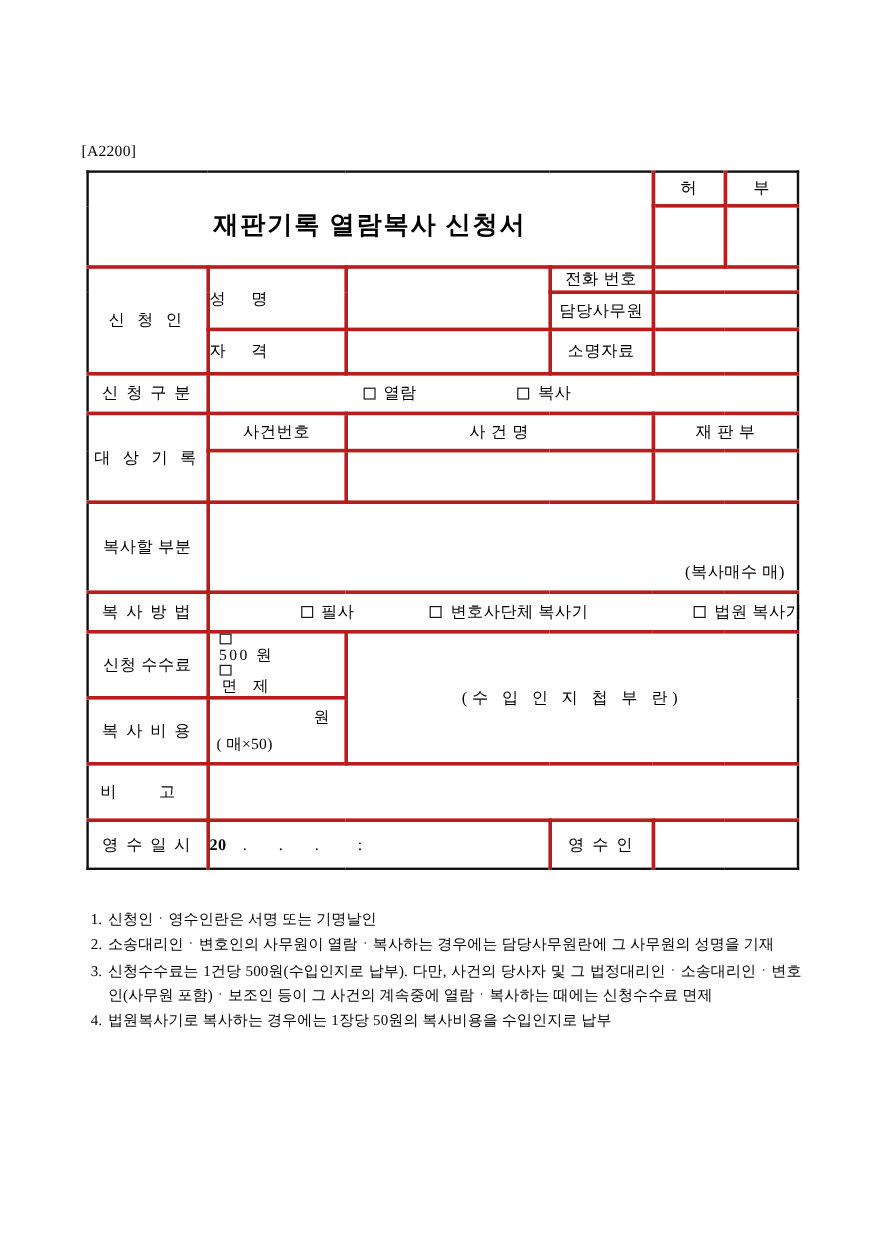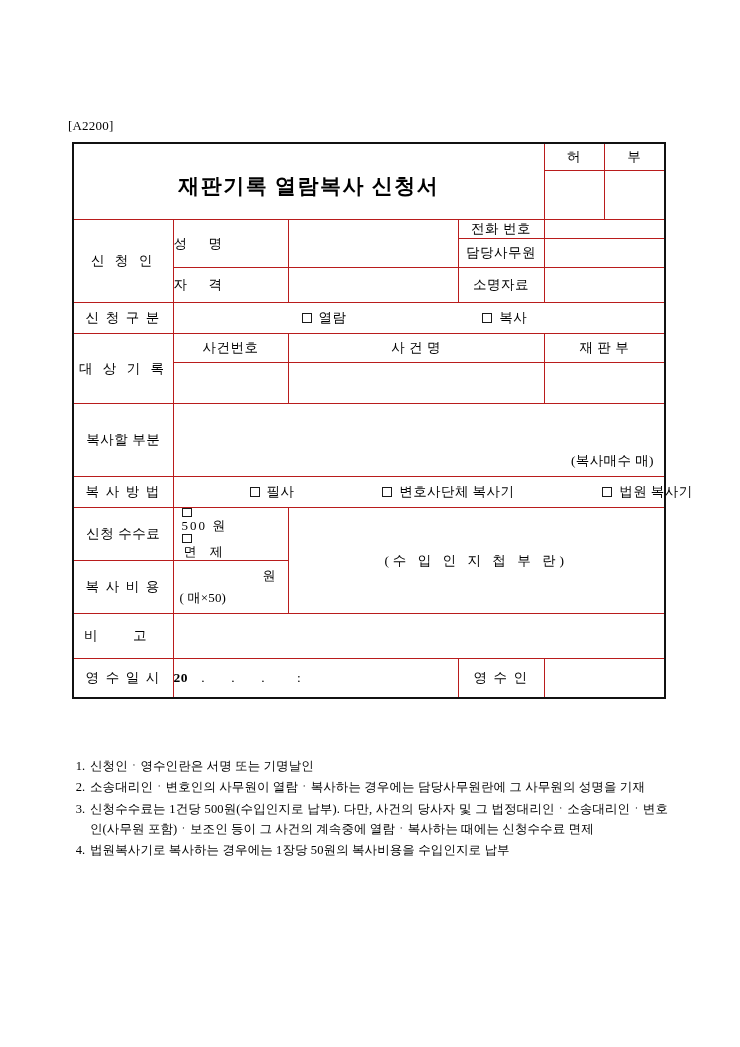--- a/index.html
+++ b/index.html
@@ -36,21 +36,21 @@
   
   table.form {
     position: absolute;
     left: 72px;
     top: 142px;
     width: 592px;
     border-collapse: collapse;
     table-layout: fixed;
   }
   table.form td {
-    border: 1px solid #b91c1c;
+    border: 3px solid #b91c1c;
     padding: 0;
     vertical-align: middle;
     font-size: 13.5px;
     line-height: 1.35;
   }
   table.form td.outer-l { border-left: 2px solid #111; }
   table.form td.outer-r { border-right: 2px solid #111; }
   table.form td.outer-t { border-top: 2px solid #111; }
   table.form td.outer-b { border-bottom: 2px solid #111; }
 
@@ -263,21 +263,21 @@
     </tr>
 
     <tr>
       <td class="outer-l lbl-sp2">신 청 구 분</td>
       <td class="outer-r" colspan="5" style="height:30px">
         <div class="chk-row">
           <span class="chk" style="margin-left:96px">
             <span class="box"></span>
             <span class="chk-label">열람</span>
           </span>
-          <span class="chk" style="margin-left:104px">
+          <span class="chk" style="margin-left:52px">
             <span class="box"></span>
             <span class="chk-label">복사</span>
           </span>
         </div>
       </td>
     </tr>
 
     <tr>
       <td class="outer-l lbl" rowspan="2">대 상 기 록</td>
       <td class="hdr-small" style="height:28px">사건번호</td>
@@ -300,21 +300,21 @@
     </tr>
 
     <tr>
       <td class="outer-l lbl-sp2">복 사 방 법</td>
       <td class="outer-r" colspan="5" style="height:30px">
         <div class="chk-row">
           <span class="chk" style="margin-left:44px">
             <span class="box"></span>
             <span class="chk-label">필사</span>
           </span>
-          <span class="chk" style="margin-left:56px">
+          <span class="chk" style="margin-left:31px">
             <span class="box"></span>
             <span class="chk-label">변호사단체 복사기</span>
           </span>
           <span class="chk" style="margin-left:56px">
             <span class="box"></span>
             <span class="chk-label">법원 복사기</span>
           </span>
         </div>
       </td>
     </tr>

